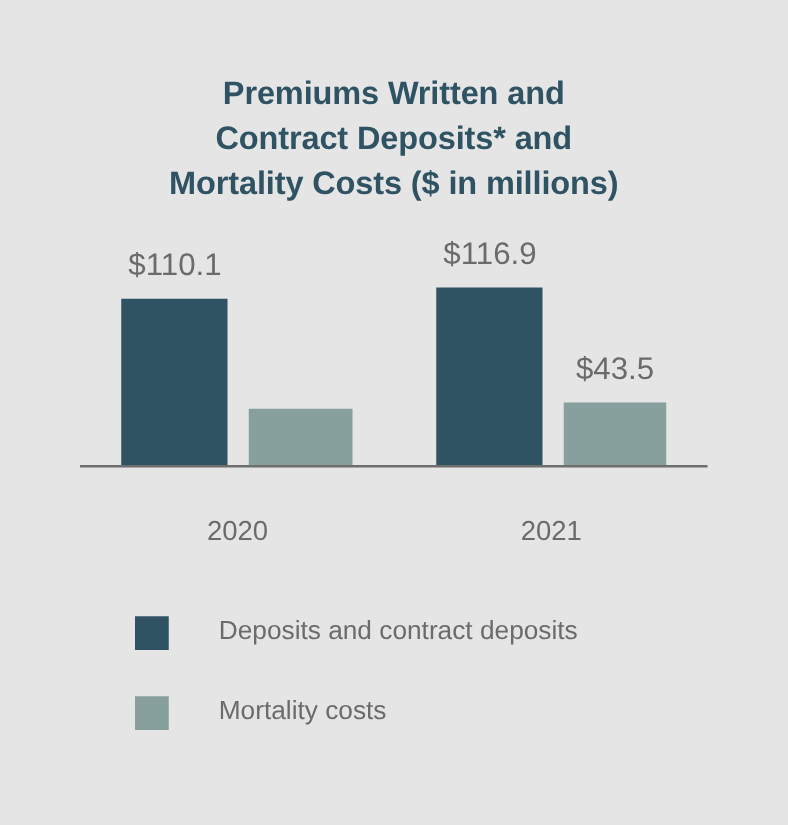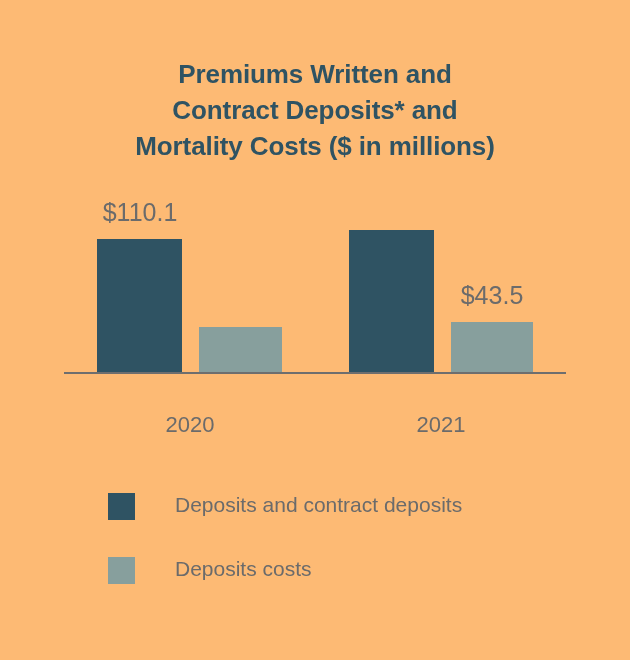--- a/index.html
+++ b/index.html
@@ -10,21 +10,21 @@
     width: 630px;
     height: 660px;
     background: #ffffff;
     font-family: "Liberation Sans", sans-serif;
     overflow: hidden;
   }
   #figure {
     position: relative;
     width: 630px;
     height: 660px;
-    background: #fdba74;
+    background: #e5e5e5;
   }
 
   
   #chart-title {
     position: absolute;
     left: 0;
     top: 56px;
     width: 630px;
     text-align: center;
     font-size: 26px;
@@ -128,32 +128,33 @@
     <div class="bar-group" style="left:97px; width:185px;">
       <div class="bar bar-series-0" style="left:0px; width:85px; height:134px;"></div>
       <div class="bar bar-series-1" style="left:102px; width:83px; height:46px;"></div>
     </div>
     <div class="bar-label" style="left:85px; top:198px; width:110px;">$110.1</div>
 
     <div class="bar-group" style="left:349px; width:184px;">
       <div class="bar bar-series-0" style="left:0px; width:85px; height:143px;"></div>
       <div class="bar bar-series-1" style="left:102px; width:82px; height:51px;"></div>
     </div>
+    <div class="bar-label" style="left:337px; top:189px; width:110px;">$116.9</div>
     <div class="bar-label" style="left:437px; top:281px; width:110px;">$43.5</div>
 
     <div id="axis-line"></div>
 
     <div class="cat-label" style="left:135px; width:110px;">2020</div>
     <div class="cat-label" style="left:386px; width:110px;">2021</div>
   </div>
 
   <div id="legend">
     <div class="legend-row">
       <span class="legend-swatch" style="background:#2F5363;"></span>
       <span class="legend-text">Deposits and contract deposits</span>
     </div>
     <div class="legend-row">
       <span class="legend-swatch" style="background:#879F9D;"></span>
-      <span class="legend-text">Deposits costs</span>
+      <span class="legend-text">Mortality costs</span>
     </div>
   </div>
 
 </div>
 
 </body></html>

